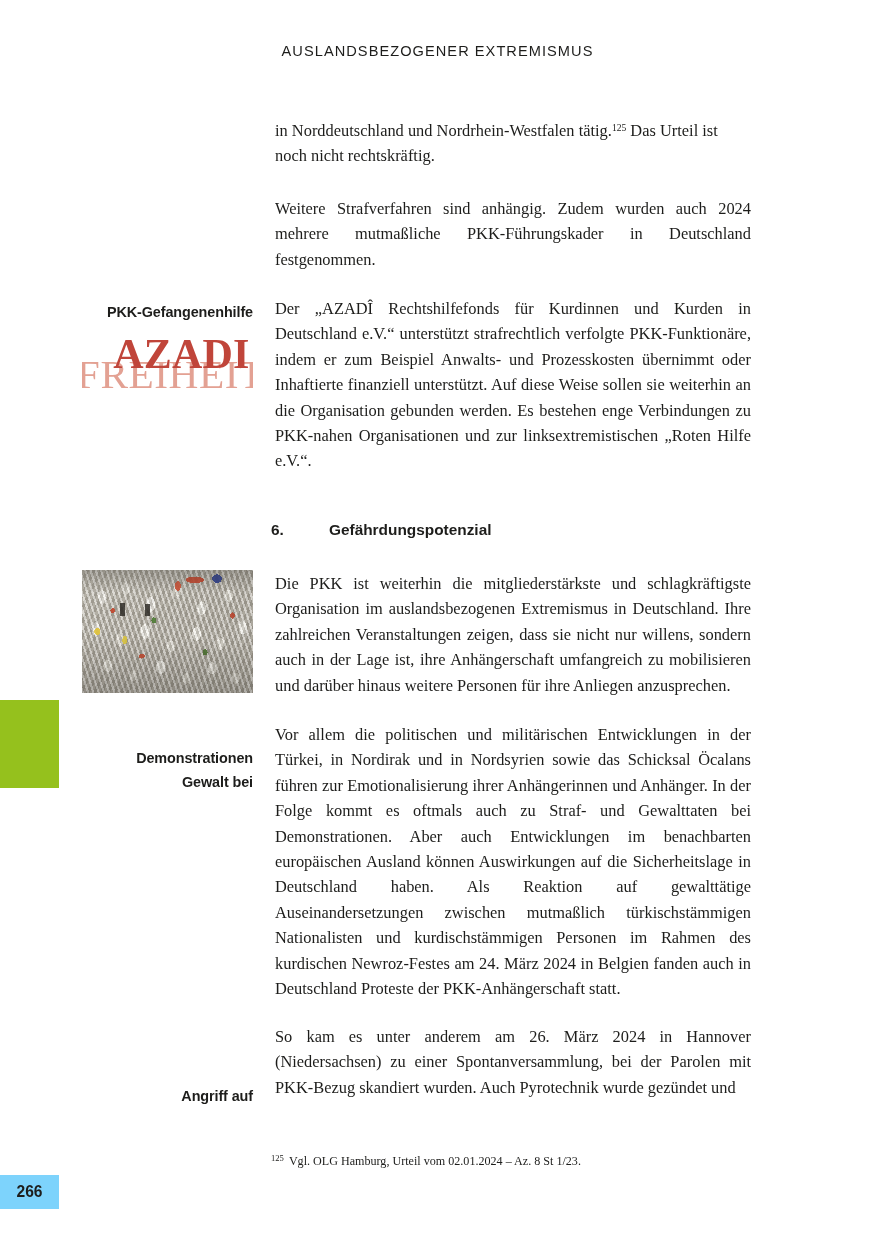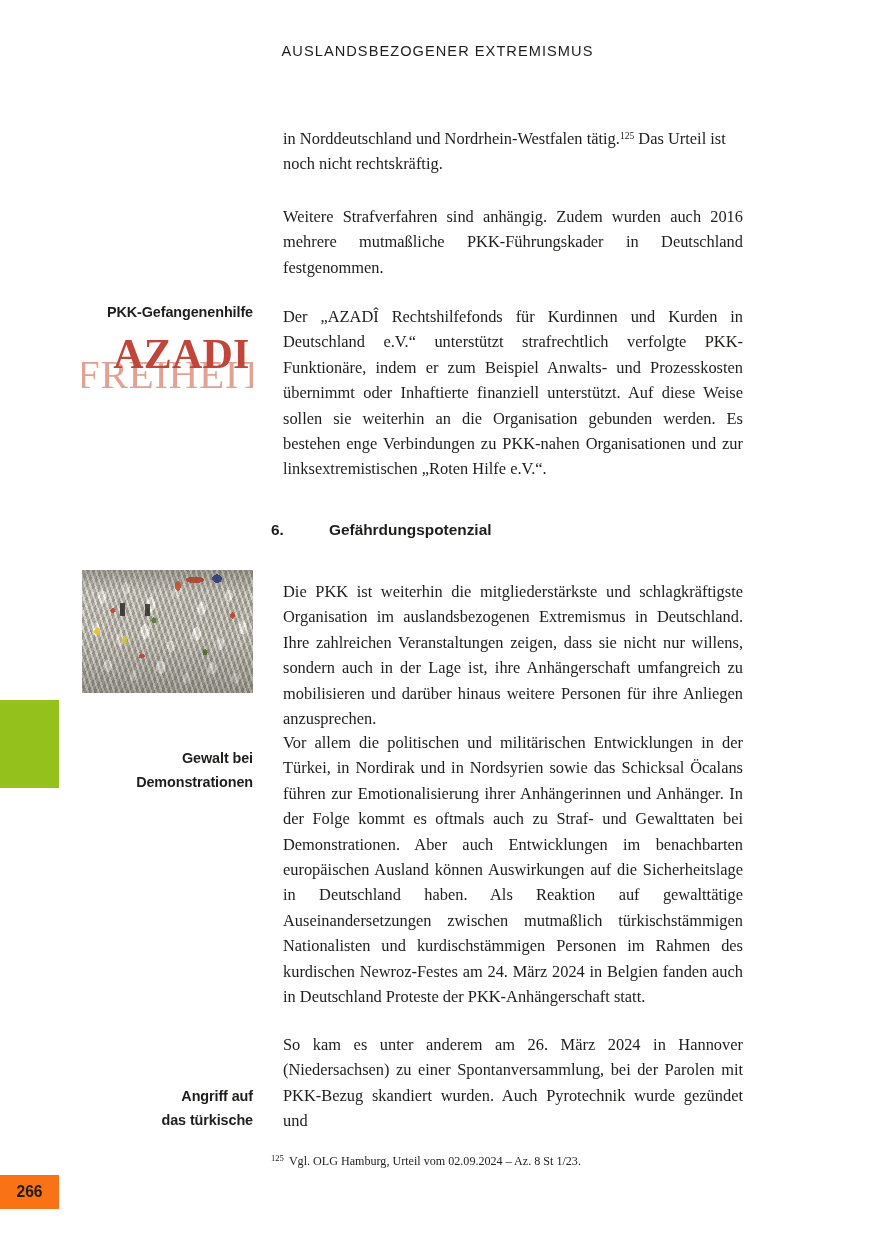--- a/index.html
+++ b/index.html
@@ -45,21 +45,21 @@
     text-align: right;
     font-family: "Liberation Sans", "DejaVu Sans", sans-serif;
     font-weight: bold;
     font-size: 14.4px;
     line-height: 23.8px;
     color: #1d1d1b;
     letter-spacing: -0.1px;
   }
 
   p.body-par {
-    margin: 12px;
+    margin: 4px;
     font-size: 16.4px;
     line-height: 25.4px;
     text-align: justify;
     text-justify: inter-word;
     hyphens: manual;
     color: #1d1d1b;
   }
   p.body-par.last-left { text-align: left; }
 
   sup.fn {
@@ -234,21 +234,21 @@
 </head>
 <body>
 
 <div class="running-head">AUSLANDSBEZOGENER EXTREMISMUS</div>
 
 <div class="content-col" style="top:114px;">
   <p class="body-par last-left"><span>in Norddeutschland und Nordrhein-Westfalen tätig.</span><sup class="fn">125</sup><span> Das Urteil ist noch nicht rechtskräftig.</span></p>
 </div>
 
 <div class="content-col" style="top:192px;">
-  <p class="body-par">Weitere Strafverfahren sind anhängig. Zudem wurden auch 2016 mehrere mutmaßliche PKK-Führungskader in Deutschland festgenommen.</p>
+  <p class="body-par">Weitere Strafverfahren sind anhängig. Zudem wurden auch 2024 mehrere mutmaßliche PKK-Führungskader in Deutschland festgenommen.</p>
 </div>
 
 <div class="margin-col" style="top:293px;margin-top:8px;">
   <div>PKK-Gefangenenhilfe</div>
 </div>
 
 <div class="azadi-logo">
   <div class="freiheit" style="color: rgb(227, 161, 147);">FREIHEIT</div>
   <div class="azadi" style="color: rgb(192, 69, 58);">AZADI</div>
 </div>
@@ -271,36 +271,35 @@
   <div class="layer l4"></div>
 </div>
 
 <div class="content-col" style="top:567px;">
   <p class="body-par">Die PKK ist weiterhin die mitgliederstärkste und schlagkräftigste Organisation im auslandsbezogenen Extremismus in Deutschland. Ihre zahlreichen Veranstaltungen zeigen, dass sie nicht nur willens, sondern auch in der Lage ist, ihre Anhängerschaft umfangreich zu mobilisieren und darüber hinaus weitere Personen für ihre Anliegen anzusprechen.</p>
 </div>
 
 <div class="green-tab" style="background: rgb(149, 193, 29);"></div>
 
 <div class="margin-col" style="top:747px;">
+  <div>Demonstrationen</div>
   <div>Gewalt bei</div>
-  <div>Demonstrationen</div>
 </div>
 
 <div class="content-col" style="top:718px;">
   <p class="body-par">Vor allem die politischen und militärischen Entwicklungen in der Türkei, in Nordirak und in Nordsyrien sowie das Schicksal Öcalans führen zur Emotionalisierung ihrer Anhängerinnen und Anhänger. In der Folge kommt es oftmals auch zu Straf- und Gewalttaten bei Demonstrationen. Aber auch Entwicklungen im benachbarten europäischen Ausland können Auswirkungen auf die Sicherheitslage in Deutschland haben. Als Reaktion auf gewalttätige Auseinandersetzungen zwischen mutmaßlich türkischstämmigen Nationalisten und kurdischstämmigen Personen im Rahmen des kurdischen Newroz-Festes am 24. März 2024 in Belgien fanden auch in Deutschland Proteste der PKK-Anhängerschaft statt.</p>
 </div>
 
 <div class="margin-col" style="top:1085px;">
   <div>Angriff auf</div>
-  <div>das türkische</div>
 </div>
 
 <div class="content-col" style="top:1020px;">
   <p class="body-par">So kam es unter anderem am 26. März 2024 in Hannover (Niedersachsen) zu einer Spontanversammlung, bei der Parolen mit PKK-Bezug skandiert wurden. Auch Pyrotechnik wurde gezündet und</p>
 </div>
 
 <div class="footnote">
-  <span class="fn-num">125</span><span>Vgl. OLG Hamburg, Urteil vom 02.09.2024 – Az. 8 St 1/23.</span>
-</div>
-
-<div class="page-number-box" style="background: #f97316;">
+  <span class="fn-num">125</span><span>Vgl. OLG Hamburg, Urteil vom 02.01.2024 – Az. 8 St 1/23.</span>
+</div>
+
+<div class="page-number-box" style="background: #7dd3fc;">
   <span>266</span>
 </div>
 
 </body></html>

